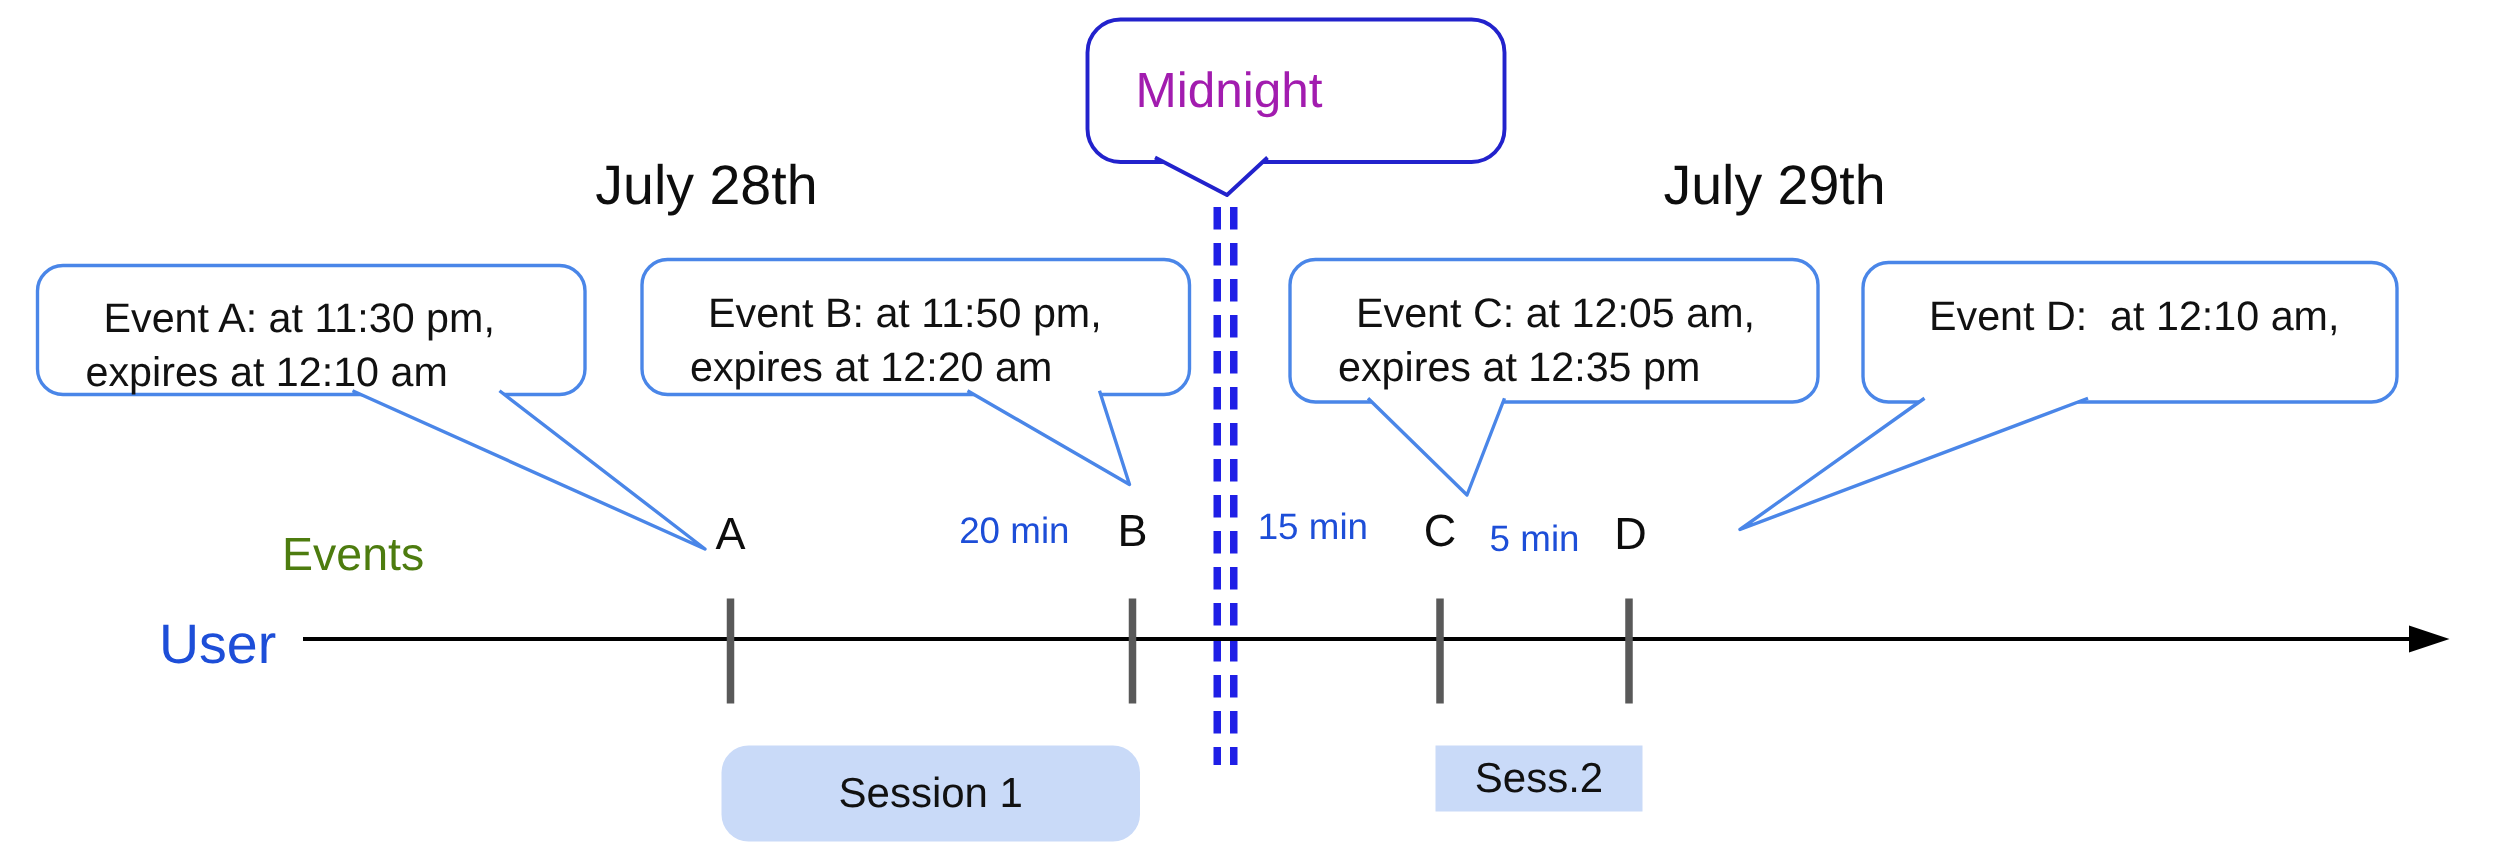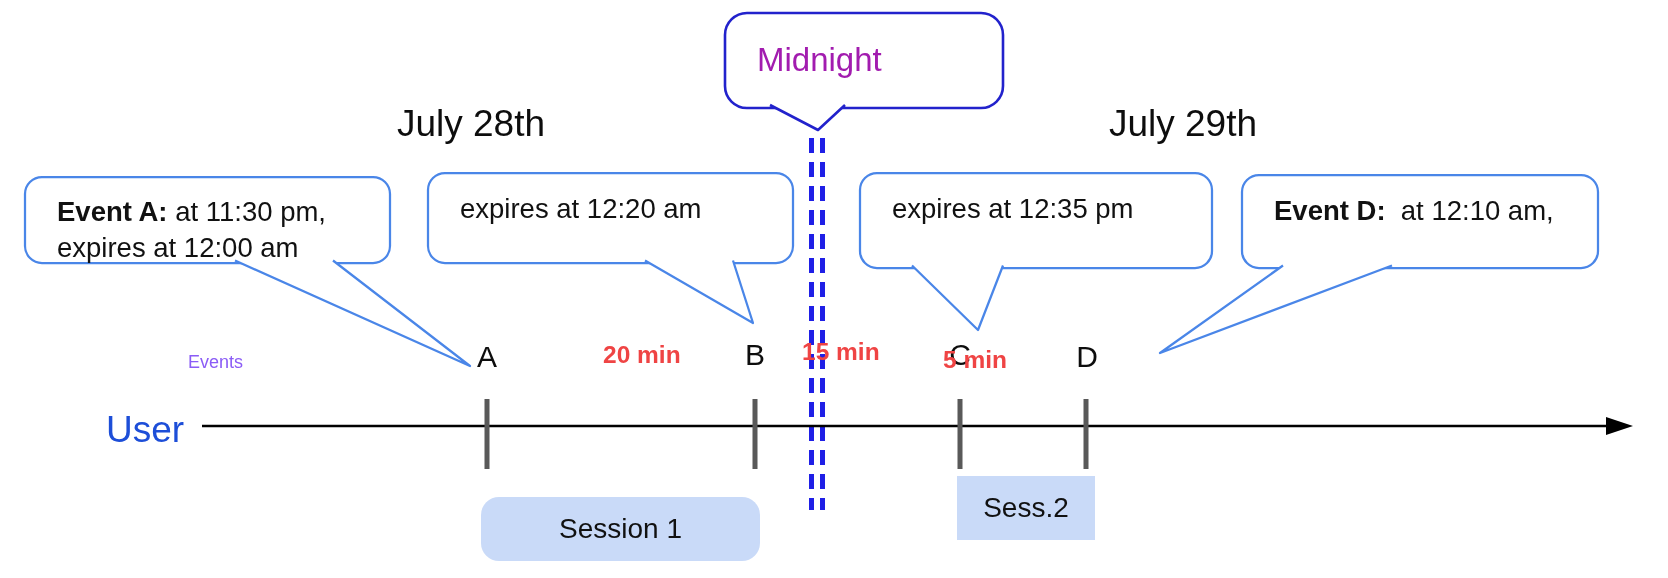--- a/index.html
+++ b/index.html
@@ -4,27 +4,27 @@
 <style>
   html,body { margin:0; padding:0; background:#ffffff; }
   #stage {
     position:relative; width:1668px; height:578px; background:#ffffff;
     font-family:"Liberation Sans", sans-serif; color:#000; overflow:hidden;
   }
   #shapes { position:absolute; left:0; top:0; width:1668px; height:578px; }
   .abs { position:absolute; }
   .day-title { width:280px; text-align:center; font-size:37px; color:#0d0d0d; }
   .callout-text { font-size:27.5px; line-height:36px; color:#111; }
-  .callout-text .b { font-weight:700; }
+  .callout-text .b { font-weight:400;margin-left:12px; }
   .callout-text div { white-space:pre; }
   .midnight-wrap { display:flex; align-items:center; padding-left:32px;
     font-size:33px; color:#a21caf; }
   .tick-label { width:70px; text-align:center; font-size:30px; color:#0d0d0d; }
-  .interval-label { width:110px; text-align:left; font-size:24.5px; color:#ef4444;font-weight:bold; }
-  .events-label { font-size:18px; color:#8b5cf6; }
+  .interval-label { width:110px; text-align:right; font-size:24.5px; color:#1d4ed8; }
+  .events-label { font-size:31px; color:#4d7c0f; }
   .user-label { font-size:37px; color:#1d4ed8; }
   .session-box { background:#c9daf8; display:flex; align-items:center;
     justify-content:center; font-size:28px; color:#111; }
 </style>
 </head>
 <body>
 
 <div id="stage">
 
   <svg id="shapes" viewBox="0 0 1668 578">
@@ -69,26 +69,28 @@
 
   <div class="abs day-title" style="left:265px; top:103px;text-align:right;">July 28th</div>
   <div class="abs day-title" style="left:1043px; top:103px;">July 29th</div>
 
   <div class="abs midnight-wrap" style="left:725px; top:13px; width:278px; height:93px;">
     <span>Midnight</span>
   </div>
 
   <div class="abs callout-text" style="left:57px; top:194px;">
     <div><span class="b">Event A:</span><span> at 11:30 pm,</span></div>
-    <div>expires at 12:00 am</div>
+    <div>expires at 12:10 am</div>
   </div>
   <div class="abs callout-text" style="left:460px; top:191px;">
+    <div><span class="b">Event B: at</span><span> 11:50 pm,</span></div>
     <div>expires at 12:20 am</div>
   </div>
   <div class="abs callout-text" style="left:892px; top:191px;">
+    <div><span class="b">Event C:</span><span> at 12:05 am,</span></div>
     <div>expires at 12:35 pm</div>
   </div>
   <div class="abs callout-text" style="left:1274px; top:193px;">
     <div><span class="b">Event D:</span><span>  at 12:10 am,</span></div>
   </div>
 
   <div class="abs events-label" style="left:188px; top:352px;">Events</div>
   <div class="abs user-label" style="left:106px; top:409px;">User</div>
 
   <div class="abs tick-label" style="left:452px; top:340px;">A</div>
@@ -96,17 +98,17 @@
   <div class="abs tick-label" style="left:925px; top:338px;">C</div>
   <div class="abs tick-label" style="left:1052px; top:340px;">D</div>
 
   <div class="abs interval-label" style="left:603px; top:341px;">20 min</div>
   <div class="abs interval-label" style="left:802px; top:338px;">15 min</div>
   <div class="abs interval-label" style="left:943px; top:346px;">5 min</div>
 
   <div class="abs session-box" style="left:481px; top:497px; width:279px; height:64px;border-radius:18px;">
     <span>Session 1</span>
   </div>
-  <div class="abs session-box" style="left:957px; top:476px; width:138px; height:64px;">
+  <div class="abs session-box" style="left:957px; top:497px; width:138px; height:44px;">
     <span>Sess.2</span>
   </div>
 
 </div>
 
 </body></html>

